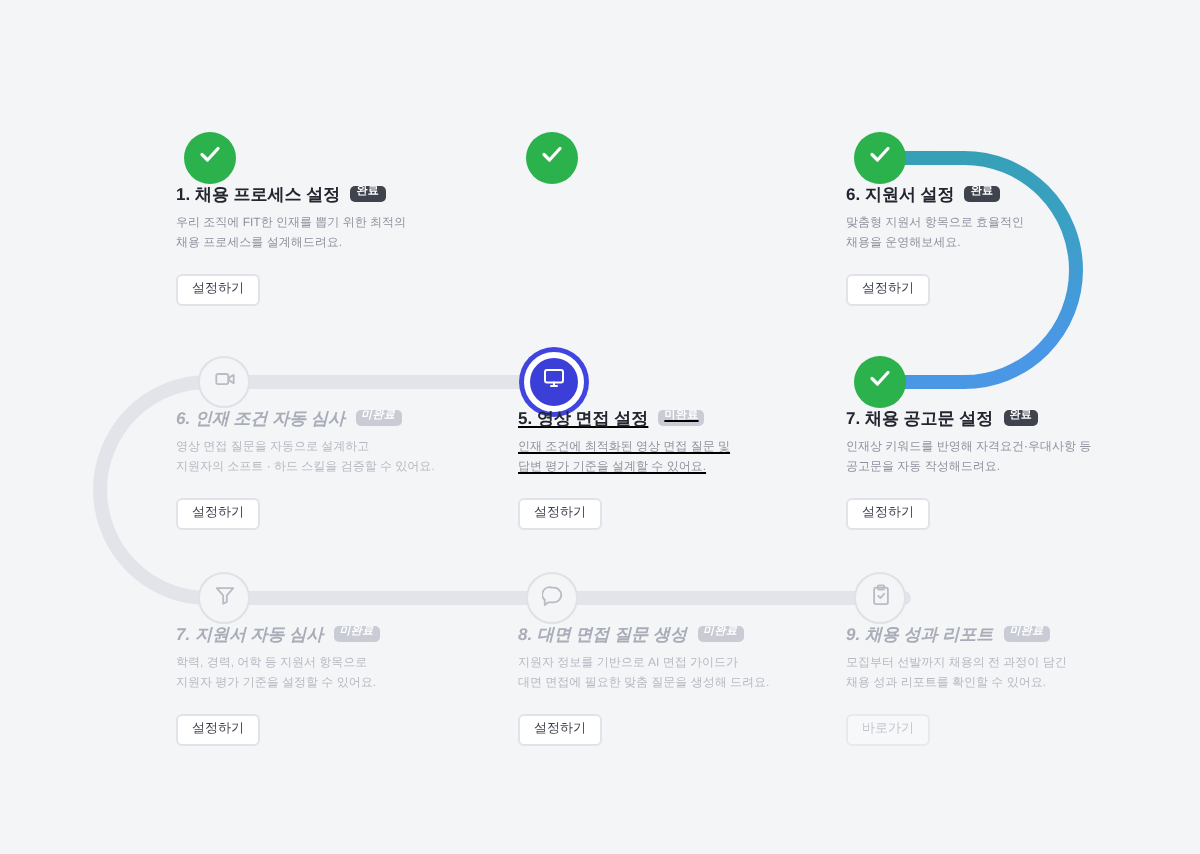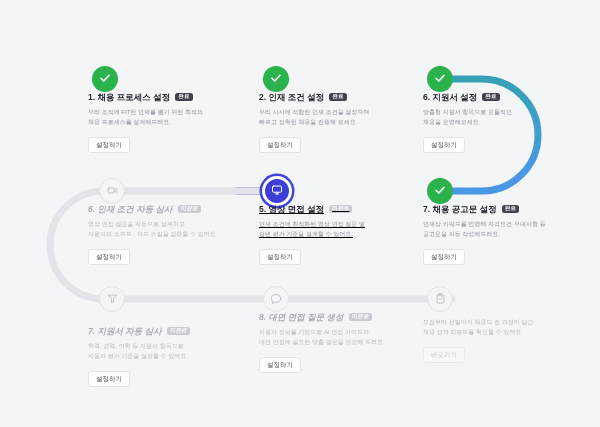--- a/index.html
+++ b/index.html
@@ -170,29 +170,20 @@
   <div class="card" style="left:88px;top:92px;">
     <div class="ttl">
       <span>1. 채용 프로세스 설정</span>
       <span class="badge">완료</span>
     </div>
     <div class="desc">우리 조직에 FIT한 인재를 뽑기 위한 최적의
 채용 프로세스를 설계해드려요.</div>
     <div class="btn">설정하기</div>
   </div>
 
-  <div class="card" style="left:259px;top:92px;">
-    <div class="ttl">
-      <span>2. 인재 조건 설정</span>
-      <span class="badge">완료</span>
-    </div>
-    <div class="desc">우리 사사에 적합한 인재 조건을 설정하여
-빠르고 정확한 채용을 진행해 보세요.</div>
-    <div class="btn">설정하기</div>
-  </div>
 
   <div class="card" style="left:423px;top:92px;">
     <div class="ttl">
       <span>6. 지원서 설정</span>
       <span class="badge">완료</span>
     </div>
     <div class="desc">맞춤형 지원서 항목으로 효율적인
 채용을 운영해보세요.</div>
     <div class="btn">설정하기</div>
   </div>
@@ -220,39 +211,43 @@
   <div class="card muted" style="left:88px;top:204px;">
     <div class="ttl">
       <span>6. 인재 조건 자동 심사</span>
       <span class="badge todo">미완료</span>
     </div>
     <div class="desc">영상 면접 질문을 자동으로 설계하고
 지원자의 소프트 · 하드 스킬을 검증할 수 있어요.</div>
     <div class="btn">설정하기</div>
   </div>
 
-  <div class="card muted" style="left:88px;top:312px;margin-top:14px;">
+  <div class="card muted" style="left:88px;top:312px;">
     <div class="ttl">
       <span>7. 지원서 자동 심사</span>
       <span class="badge todo">미완료</span>
     </div>
     <div class="desc">학력, 경력, 어학 등 지원서 항목으로
 지원자 평가 기준을 설정할 수 있어요.</div>
     <div class="btn">설정하기</div>
   </div>
 
   <div class="card muted" style="left:259px;top:312px;">
     <div class="ttl">
       <span>8. 대면 면접 질문 생성</span>
       <span class="badge todo">미완료</span>
     </div>
     <div class="desc">지원자 정보를 기반으로 AI 면접 가이드가
 대면 면접에 필요한 맞춤 질문을 생성해 드려요.</div>
     <div class="btn">설정하기</div>
   </div>
 
   <div class="card muted" style="left:423px;top:312px;">
+    <div class="ttl">
+      <span>9. 채용 성과 리포트</span>
+      <span class="badge todo">미완료</span>
+    </div>
     <div class="desc">모집부터 선발까지 채용의 전 과정이 담긴
 채용 성과 리포트를 확인할 수 있어요.</div>
     <div class="btn ghost">바로가기</div>
   </div>
 
 </div>
 
 </body></html>

